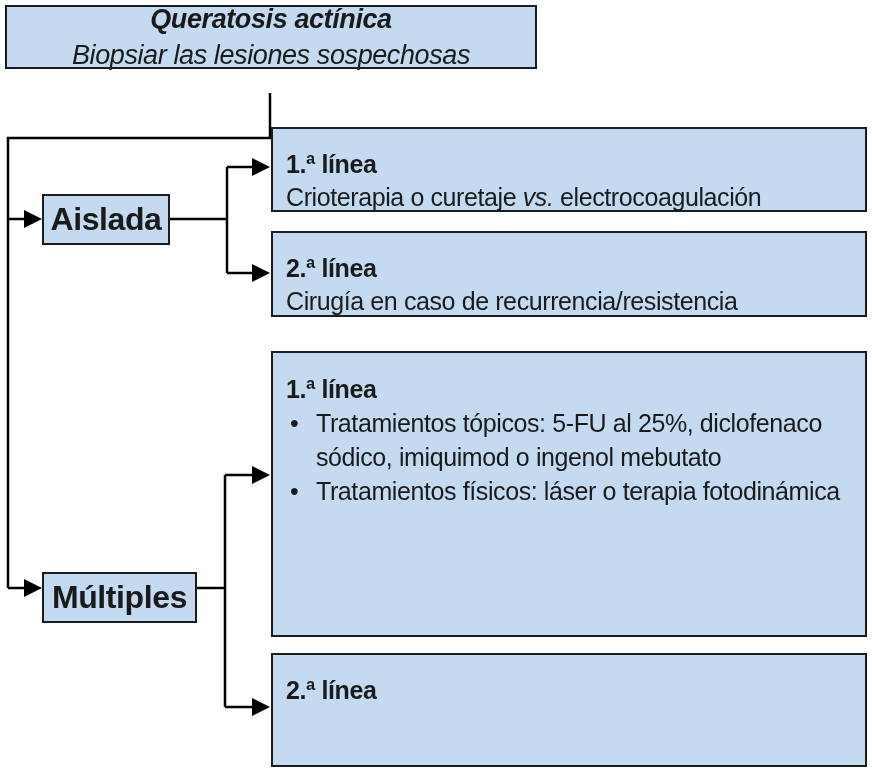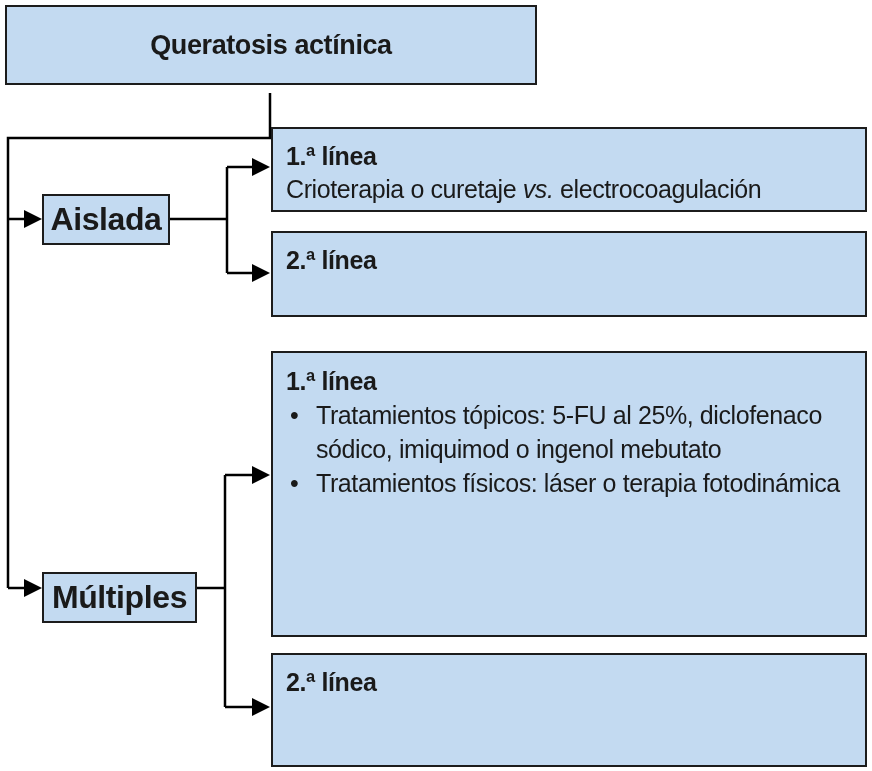--- a/index.html
+++ b/index.html
@@ -21,33 +21,34 @@
   .connectors path{stroke:var(--connector);stroke-width:2.5;fill:none;}
   .connectors polygon{fill:var(--connector);stroke:none;}
   .box{
     position:absolute;
     background:var(--box-fill);
     border:2.5px solid var(--box-border);
     box-sizing:border-box;
     z-index:1;
   }
   .top-box{
-    left:5px;top:5px;width:532px;height:80px;
+    left:5px;top:5px;width:532px;height:64px;
     display:flex;flex-direction:column;justify-content:center;align-items:center;
     text-align:center;
+    font-style:italic;
   }
   .top-title{font-weight:bold;font-size:27px;line-height:36px;letter-spacing:-0.4px;}
   .top-subtitle{font-size:27px;line-height:36px;letter-spacing:-0.4px;}
   .label-box{
     display:flex;align-items:center;justify-content:center;
     font-weight:bold;font-size:32px;letter-spacing:-0.4px;
   }
   .aislada-box{left:42px;top:194px;width:128px;height:51px;}
   .multiples-box{left:42px;top:572px;width:155px;height:51px;}
-  .content-box{padding:11px 13px;font-size:25px;line-height:33px;letter-spacing:-0.4px;}
+  .content-box{padding:19px 13px;font-size:25px;line-height:33px;letter-spacing:-0.4px;}
   .a1-box{left:271px;top:127px;width:596px;height:85px;}
   .a2-box{left:271px;top:231px;width:596px;height:86px;}
   .m1-box{left:271px;top:351px;width:596px;height:286px;line-height:34px;}
   .m2-box{left:271px;top:653px;width:596px;height:114px;}
   .heading{font-weight:bold;}
   .italic{font-style:italic;}
   .bullet{position:relative;padding-left:30px;}
   .bullet::before{content:"\2022";position:absolute;left:4px;top:0;}
 </style>
 </head>
@@ -74,37 +75,39 @@
       <polygon points="24,579 24,597 42,588"></polygon>
       <polygon points="252,158 252,176 270,167"></polygon>
       <polygon points="252,264 252,282 270,273"></polygon>
       <polygon points="252,466 252,484 270,475"></polygon>
       <polygon points="252,698 252,716 270,707"></polygon>
     </g>
   </svg>
 
   <div class="box top-box">
     <div class="top-title">Queratosis actínica</div>
+    <div class="top-subtitle">Biopsiar las lesiones sospechosas</div>
   </div>
 
   <div class="box label-box aislada-box">
     <span>Aislada</span>
   </div>
 
   <div class="box label-box multiples-box">
     <span>Múltiples</span>
   </div>
 
   <div class="box content-box a1-box">
     <div class="heading">1.ª línea</div>
     <div><span>Crioterapia o curetaje </span><span class="italic">vs.</span><span> electrocoagulación</span></div>
   </div>
 
   <div class="box content-box a2-box">
     <div class="heading">2.ª línea</div>
+    <div>Cirugía en caso de recurrencia/resistencia</div>
   </div>
 
   <div class="box content-box m1-box">
     <div class="heading">1.ª línea</div>
     <div class="bullet">Tratamientos tópicos: 5-FU al 25%, diclofenaco sódico, imiquimod o ingenol mebutato</div>
     <div class="bullet">Tratamientos físicos: láser o terapia fotodinámica</div>
   </div>
 
   <div class="box content-box m2-box">
     <div class="heading">2.ª línea</div>

